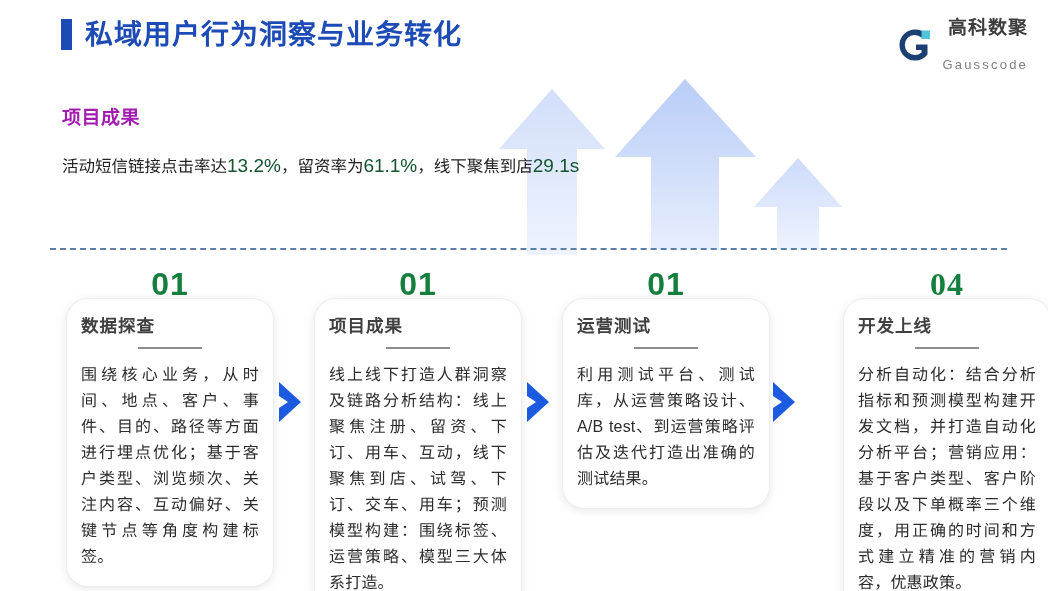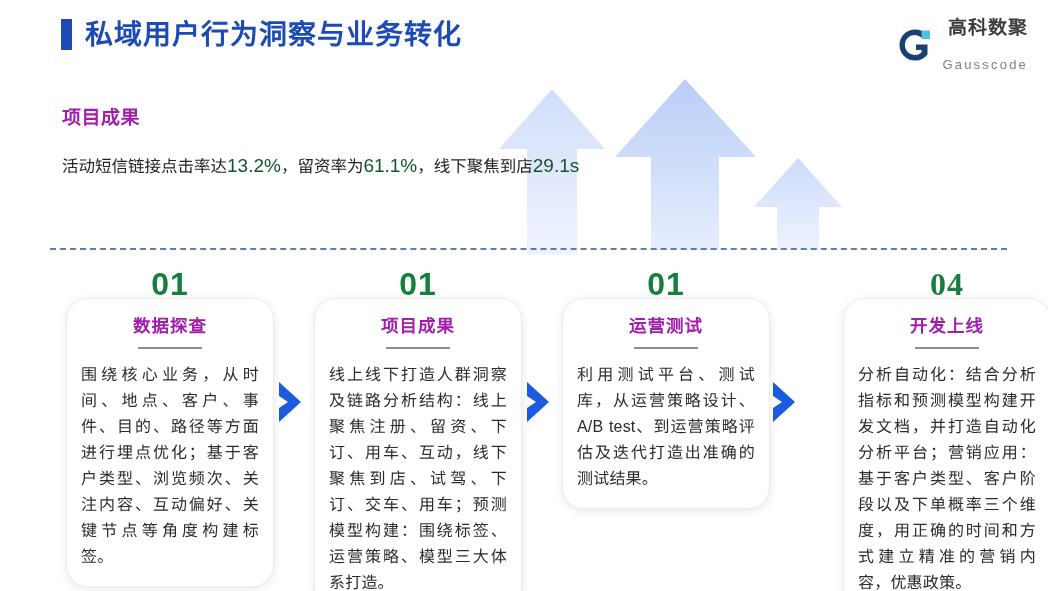--- a/index.html
+++ b/index.html
@@ -177,24 +177,24 @@
     min-height: 205px;
     background: #ffffff;
     border: 1px solid #ededed;
     border-radius: 22px;
     box-shadow: 0 2px 9px rgba(120,120,140,0.17);
     padding: 18px 14px 16px 14px;
     box-sizing: border-box;
     z-index: 1;
   }
   .step-title {
-    text-align: center;
+    text-align: left;
     font-size: 17.5px;
     font-weight: bold;
-    color: #a21caf;
+    color: #404040;
     line-height: 1.1;
     letter-spacing: 1px;
   }
   .step-rule {
     width: 64px;
     height: 2px;
     background: #8f8f8f;
     margin: 11px auto 13px auto;
   }
   .step-body {

